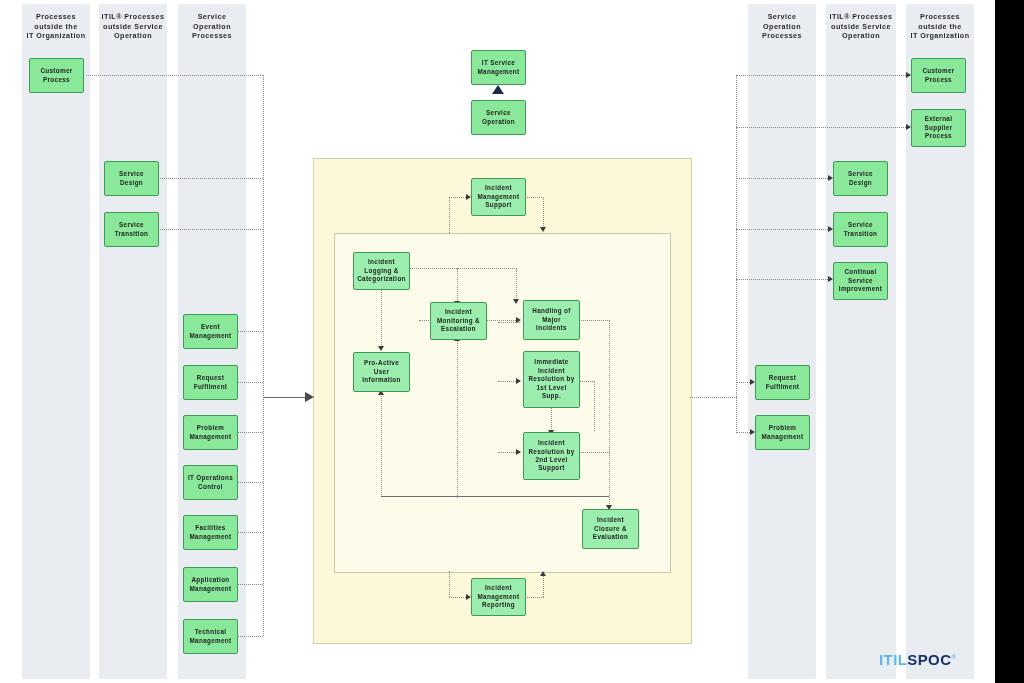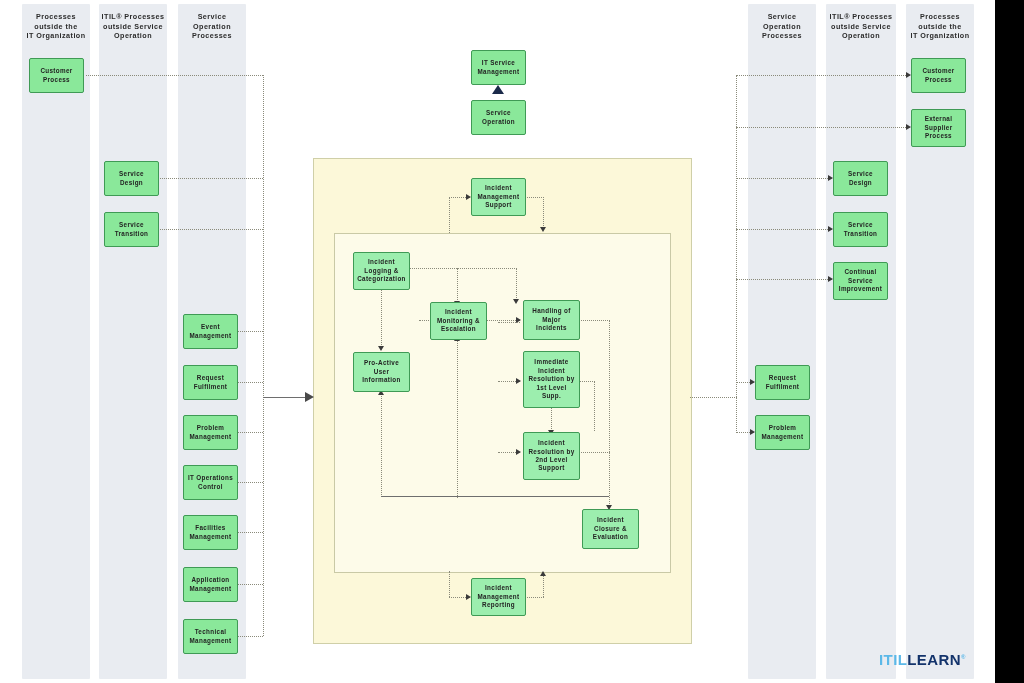--- a/index.html
+++ b/index.html
@@ -355,19 +355,19 @@
 Service
 Improvement</div>
 
     <div class="node" style="left:911px;top:58px;width:55px;height:35px;">Customer
 Process</div>
     <div class="node" style="left:911px;top:109px;width:55px;height:38px;">External
 Supplier
 Process</div>
 
     <div class="logo" style="left:879px;top:651px;">
-      <span class="a">ITIL</span><span class="b">LEARN</span><span class="tm">®</span>
+      <span class="a">ITIL</span><span class="b">SPOC</span><span class="tm">®</span>
     </div>
 
   </div>
 
   <div class="edge-black"></div>
 </div>
 
 </body></html>

